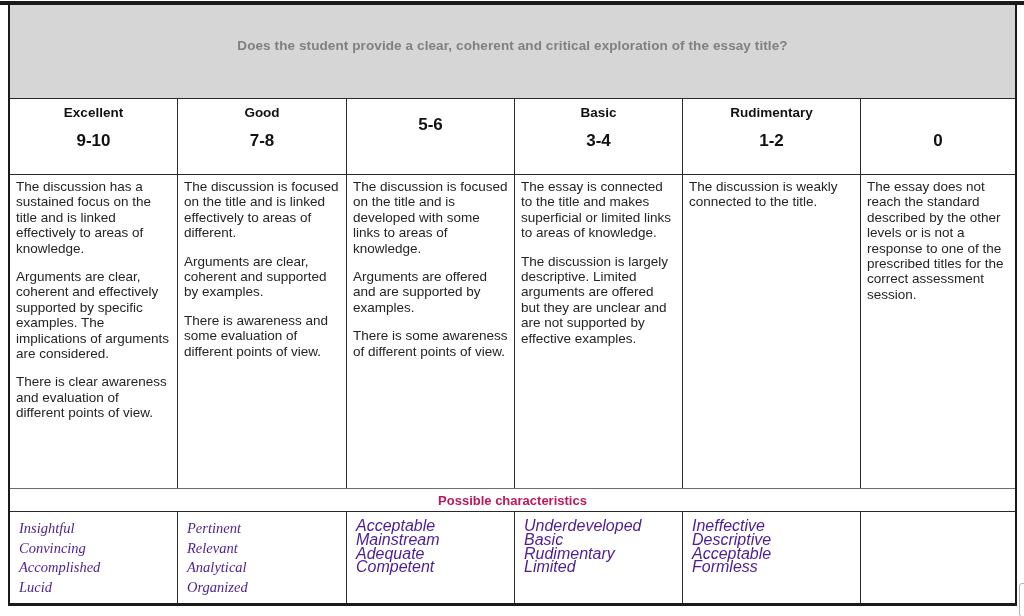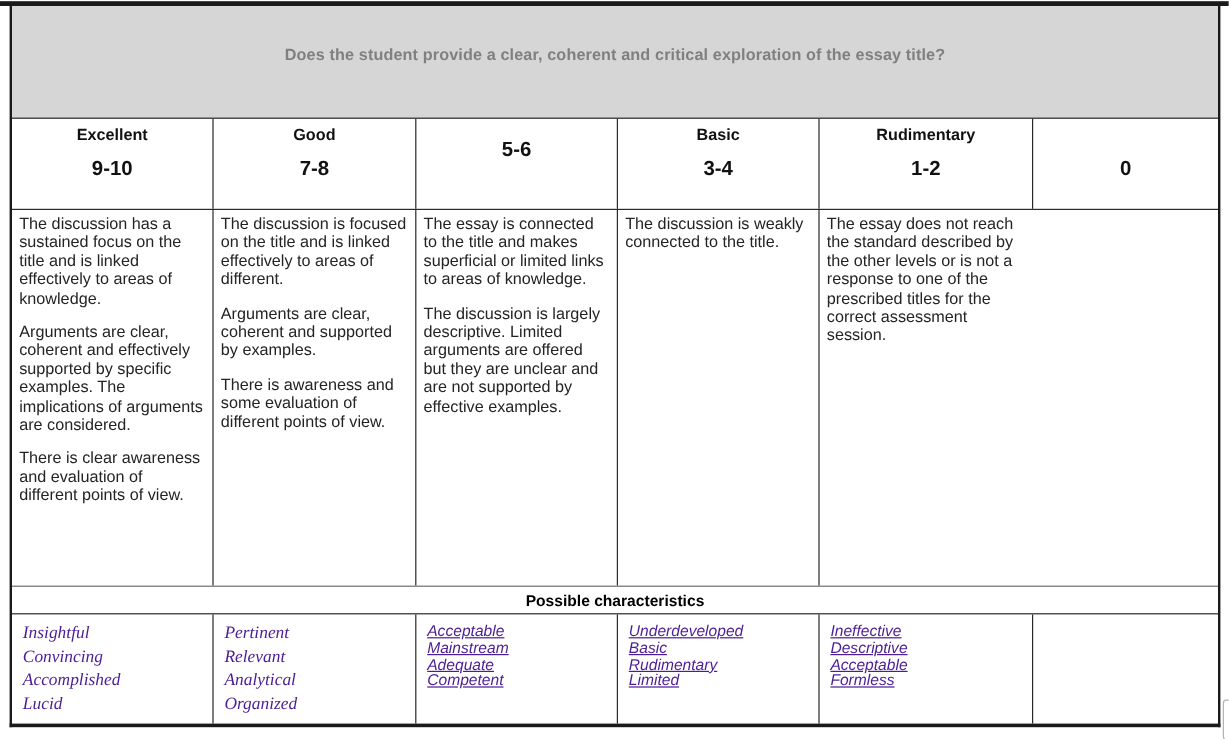--- a/index.html
+++ b/index.html
@@ -103,40 +103,39 @@
     box-sizing: border-box;
     border-top: 1px solid #6e6e6e;
     border-bottom: 1px solid #2a2a2a;
     display: flex;
     align-items: center;
     justify-content: center;
   }
   .pc-label {
     font-weight: bold;
     font-size: 13px;
-    color: #000000;
+    color: #be185d;
   }
   .char-row {
     flex: 1;
   }
   .ccell {
     padding: 7px 6px 0 9px;
     font-style: italic;
     color: #4c1d95;
   }
   .ccell.serif-style {
     font-family: "Liberation Serif", serif;
     font-size: 14.5px;
     line-height: 19.5px;
   }
   .ccell.sans-style {
     font-family: "Liberation Sans", sans-serif;
-    font-size: 13px;
+    font-size: 16px;
     line-height: 13.8px;
-    text-decoration: underline;
   }
   .corner-fragment {
     position: absolute;
     left: 1019px;
     top: 583px;
     width: 12px;
     height: 34px;
     box-sizing: border-box;
     background: #ffffff;
     border: 1px solid #b3b3b3;
@@ -185,20 +184,25 @@
       <p>The discussion has a sustained focus on the title and is linked effectively to areas of knowledge.</p>
       <p>Arguments are clear, coherent and effectively supported by specific examples. The implications of arguments are considered.</p>
       <p>There is clear awareness and evaluation of different points of view.</p>
     </div>
     <div class="bcell">
       <p>The discussion is focused on the title and is linked effectively to areas of different.</p>
       <p>Arguments are clear, coherent and supported by examples.</p>
       <p>There is awareness and some evaluation of different points of view.</p>
     </div>
     <div class="bcell">
+      <p>The discussion is focused on the title and is developed with some links to areas of knowledge.</p>
+      <p>Arguments are offered and are supported by examples.</p>
+      <p>There is some awareness of different points of view.</p>
+    </div>
+    <div class="bcell">
       <p>The essay is connected to the title and makes superficial or limited links to areas of knowledge.</p>
       <p>The discussion is largely descriptive. Limited arguments are offered but they are unclear and are not supported by effective examples.</p>
     </div>
     <div class="bcell">
       <p>The discussion is weakly connected to the title.</p>
     </div>
     <div class="bcell">
       <p>The essay does not reach the standard described by the other levels or is not a response to one of the prescribed titles for the correct assessment session.</p>
     </div>
   </div>

